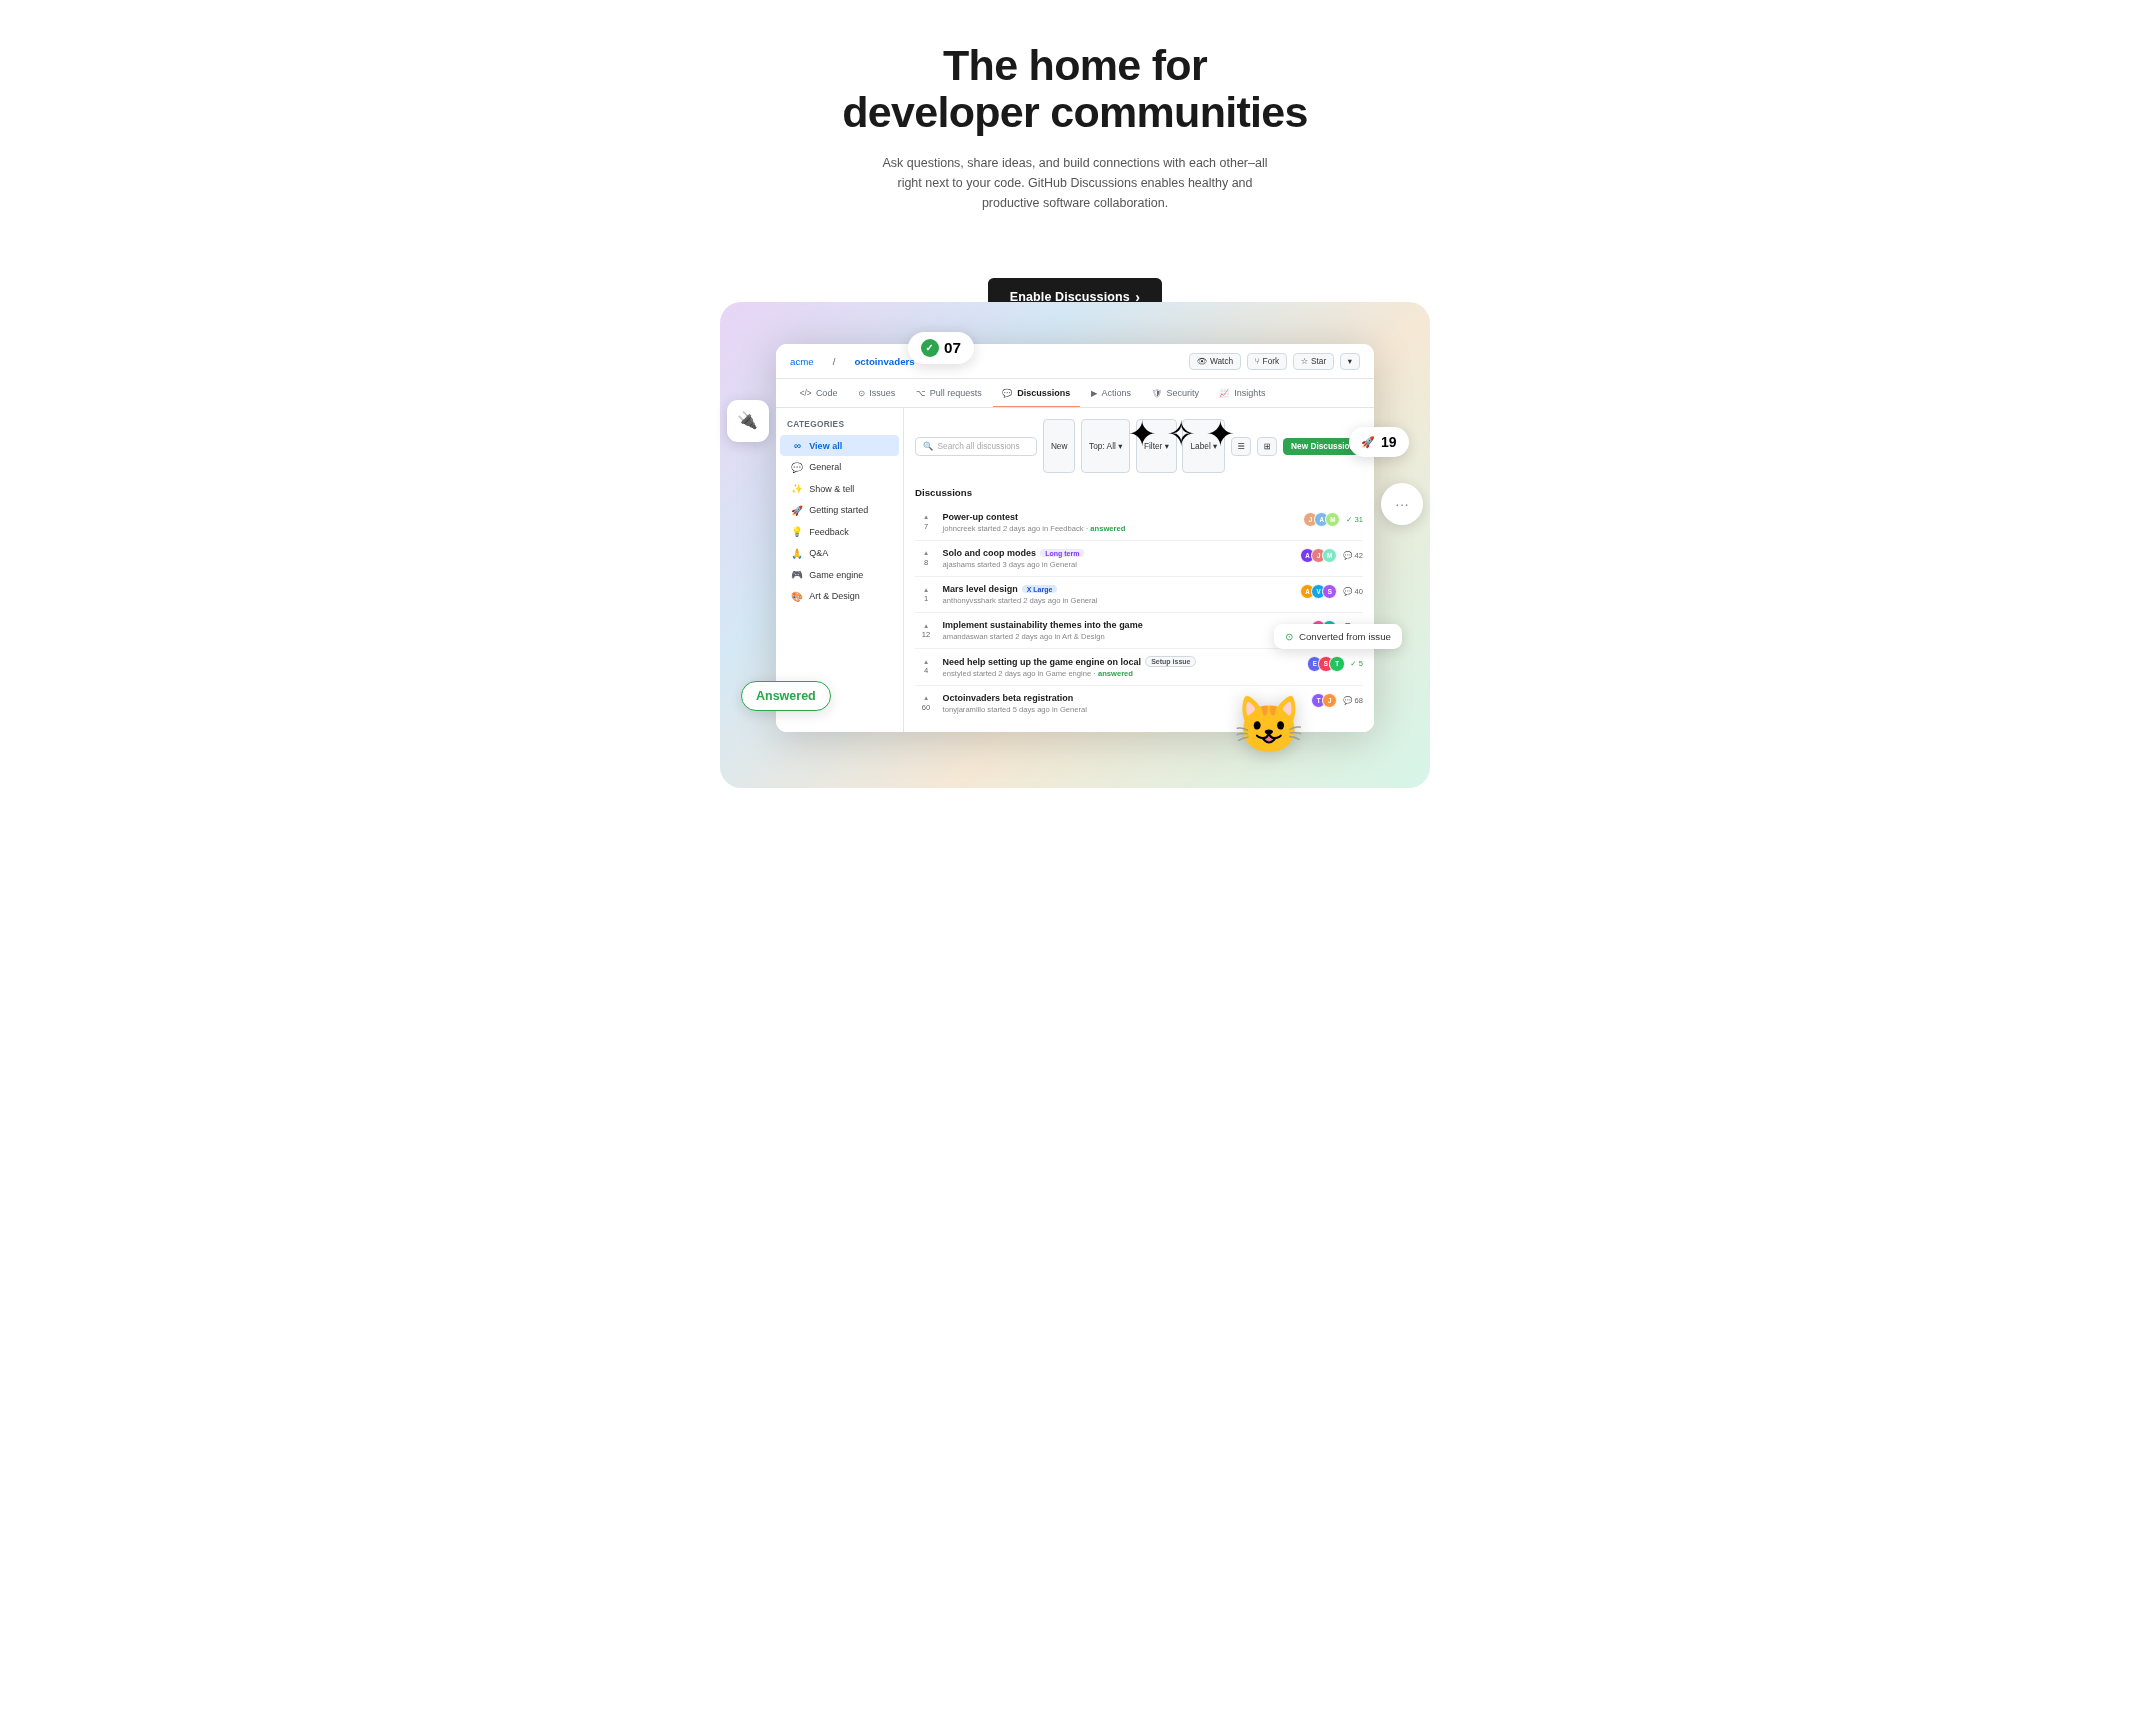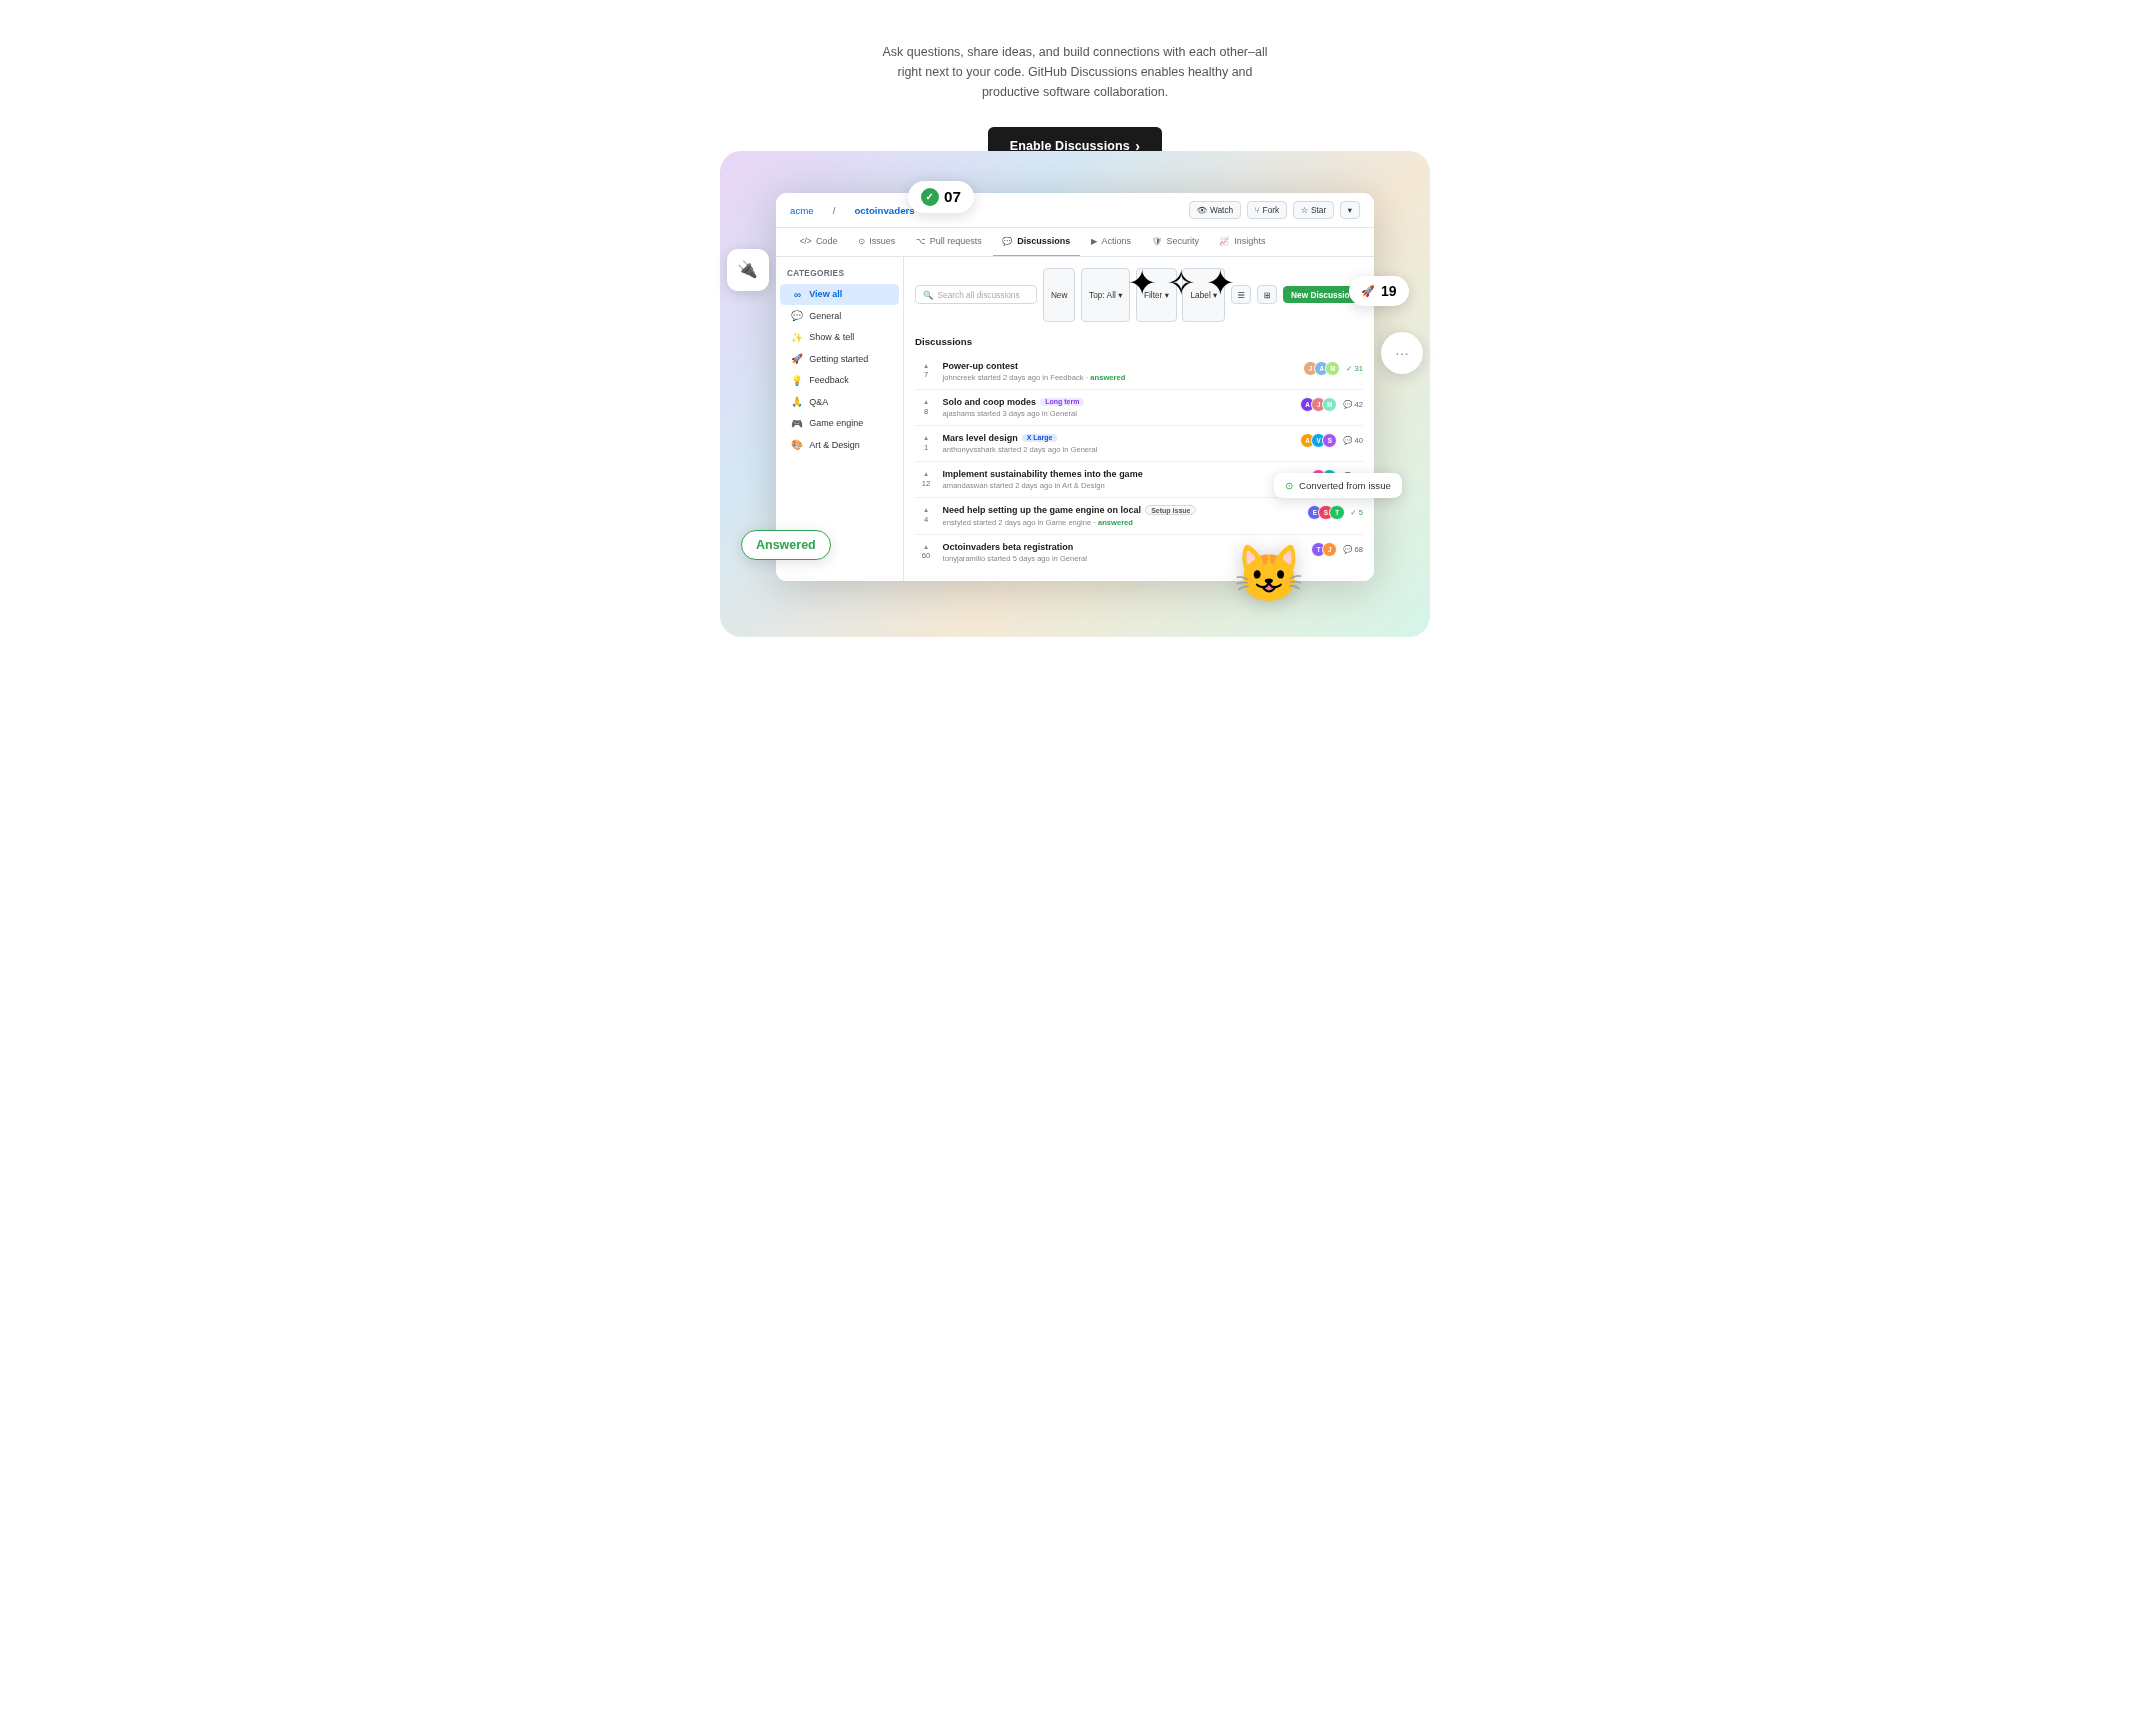--- a/index.html
+++ b/index.html
@@ -37,20 +37,21 @@
       gap: 5.6px;
       background: #1a1a1a;
       color: #fff;
       border: none;
       border-radius: 5.6px;
       padding: 11px 22px;
       font-size: 12.5px;
       font-weight: 700;
       cursor: pointer;
       letter-spacing: 0.1px;
+      margin-top: 40px;
     }
 
     
     .mockup-area {
       position: relative;
       max-width: 626px;
       margin: 0 auto;
       padding: 0 14px 42px;
     }
 
@@ -448,20 +449,24 @@
       right: 139px;
       font-size: 35px;
       z-index: 15;
       pointer-events: none;
     }
   </style>
 </head>
 <body>
 
 <section class="hero">
+  <h1 class="hero-title">
+    <span>The home for</span><br>
+    <span>developer communities</span>
+  </h1>
   <p class="hero-subtitle">Ask questions, share ideas, and build connections with each other–all right next to your code. GitHub Discussions enables healthy and productive software collaboration.</p>
   <button class="enable-btn">
     <span>Enable Discussions</span>
     <span style="font-size:14px;">›</span>
   </button>
 </section>
 
 <div class="mockup-area">
   <div class="gradient-bg"></div>
 

